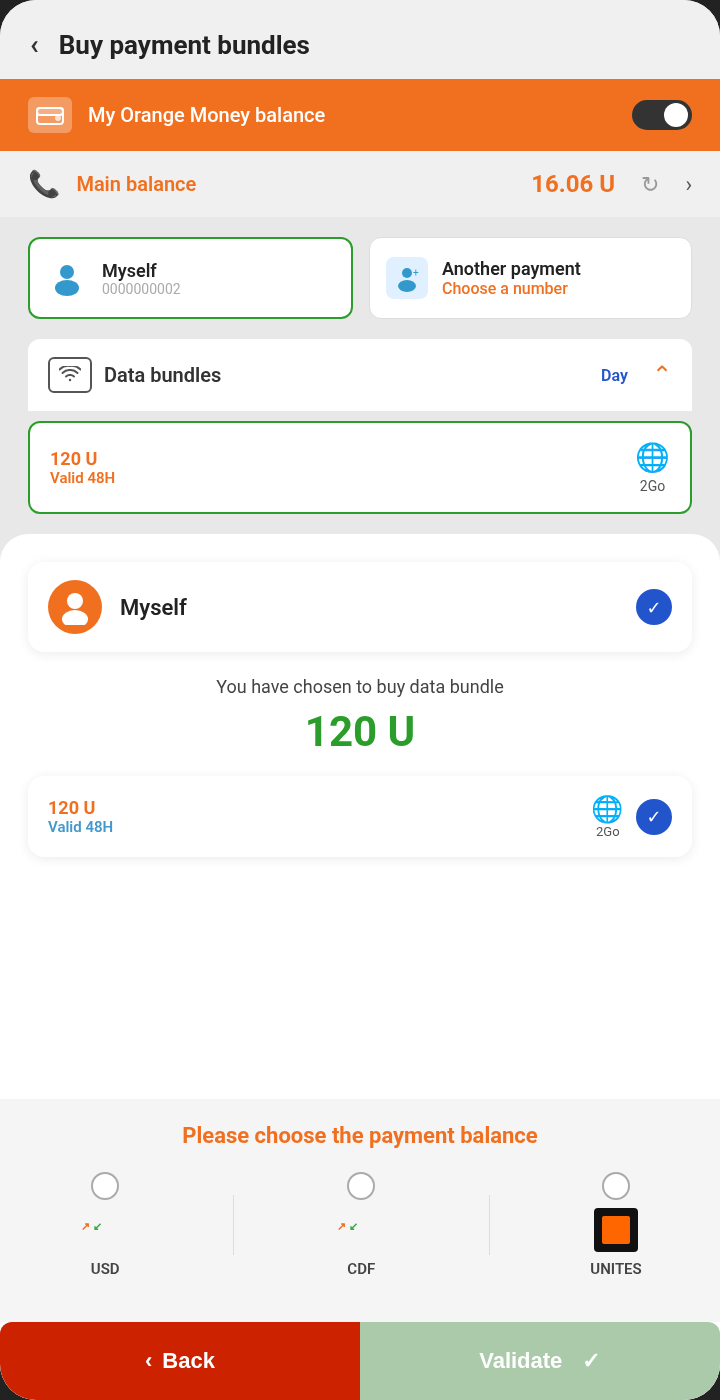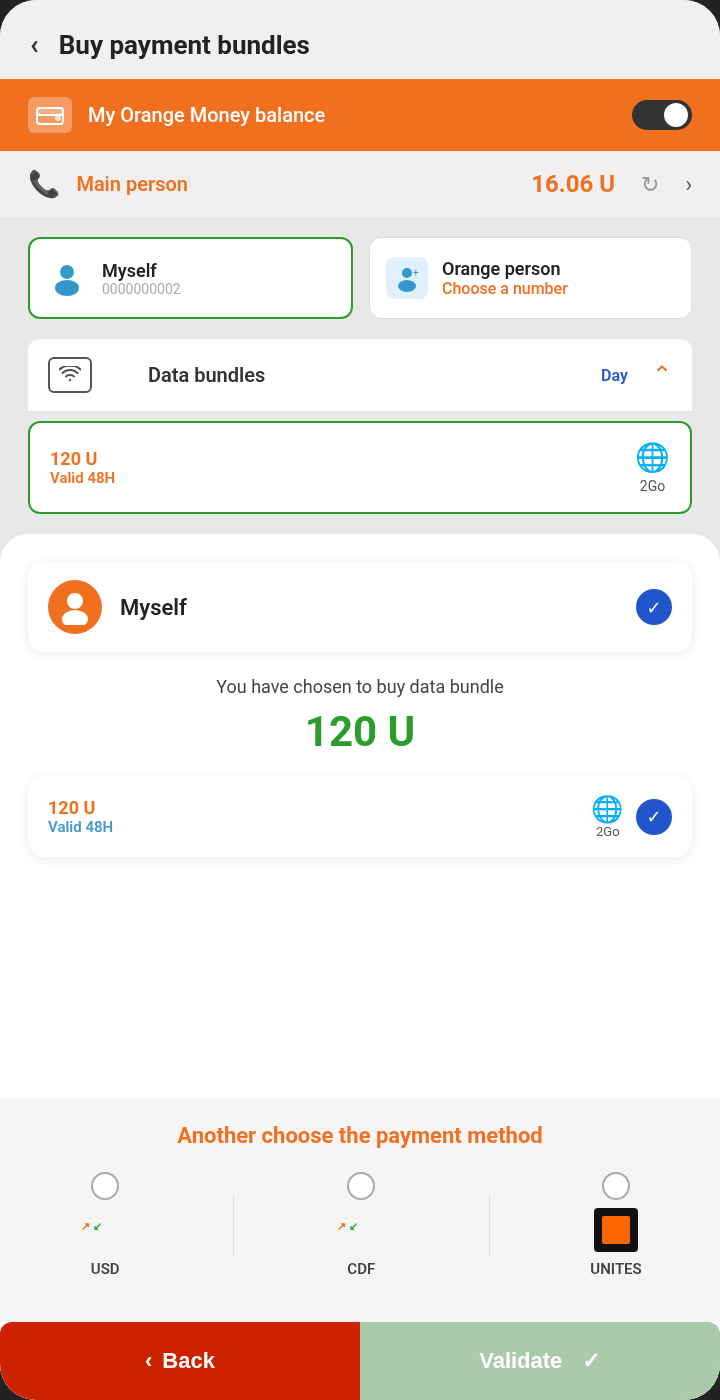--- a/index.html
+++ b/index.html
@@ -181,21 +181,20 @@
       padding: 18px 20px;
       display: flex;
       align-items: center;
       gap: 12px;
     }
     .bundles-title {
       font-size: 20px;
       font-weight: 600;
       color: #333;
       flex: 1;
-      margin-left: 44px;
     }
     .day-tab {
       color: #2255cc;
       font-size: 16px;
       font-weight: 600;
       margin-right: 12px;
     }
     .chevron-up {
       color: #f07020;
       font-size: 24px;
@@ -429,21 +428,21 @@
           <circle cx="22" cy="14" r="3" fill="white" opacity="0.7"></circle>
         </svg>
       </div>
       <span class="balance-label">My Orange Money balance</span>
     </div>
     <div class="toggle"></div>
   </div>
 
   <div class="main-balance-row">
     <span class="phone-icon-orange">📞</span>
-    <span class="main-balance-label">Main person</span>
+    <span class="main-balance-label">Main balance</span>
     <span class="main-balance-value">16.06 U</span>
     <span class="refresh-icon">↻</span>
     <span class="chevron-right">›</span>
   </div>
 
   <div class="recipient-section">
     <div class="recipient-card selected">
       <div class="myself-icon">
         <svg viewBox="0 0 36 36" fill="none">
           <circle cx="18" cy="12" r="7" fill="#3399cc"></circle>
@@ -457,21 +456,21 @@
     </div>
     <div class="recipient-card unselected">
       <div class="another-icon">
         <svg width="28" height="28" viewBox="0 0 28 28" fill="none">
           <circle cx="14" cy="9" r="5" fill="#3399cc"></circle>
           <ellipse cx="14" cy="22" rx="9" ry="6" fill="#3399cc"></ellipse>
           <text x="20" y="12" font-size="10" fill="#3399cc">+</text>
         </svg>
       </div>
       <div class="recipient-info">
-        <span class="another-name">Orange person</span>
+        <span class="another-name">Another payment</span>
         <span class="choose-number">Choose a number</span>
       </div>
     </div>
   </div>
 
   <div class="bundles-section">
     <div class="bundles-header">
       <div class="wifi-icon-box">
         <svg width="22" height="18" viewBox="0 0 22 18" fill="none">
           <path d="M11 14 Q11 14 11 14" stroke="#555" stroke-width="2.5" stroke-linecap="round"></path>
@@ -525,21 +524,21 @@
         <div class="globe-2go">
           <span class="globe-2go-icon">🌐</span>
           <span class="globe-2go-label">2Go</span>
         </div>
         <div class="check-circle">✓</div>
       </div>
     </div>
   </div>
 
   <div class="payment-section">
-    <div class="payment-title">Another choose the payment method</div>
+    <div class="payment-title">Please choose the payment balance</div>
     <div class="payment-options">
 
       <div class="payment-option">
         <div class="radio-outer"></div>
         <div class="payment-icon usd">
           <svg width="48" height="36" viewBox="0 0 48 36">
             <text x="0" y="18" font-size="11" font-weight="700" fill="#f07020">↗</text>
             <text x="12" y="18" font-size="11" font-weight="700" fill="#33aa44">↙</text>
           </svg>
         </div>

